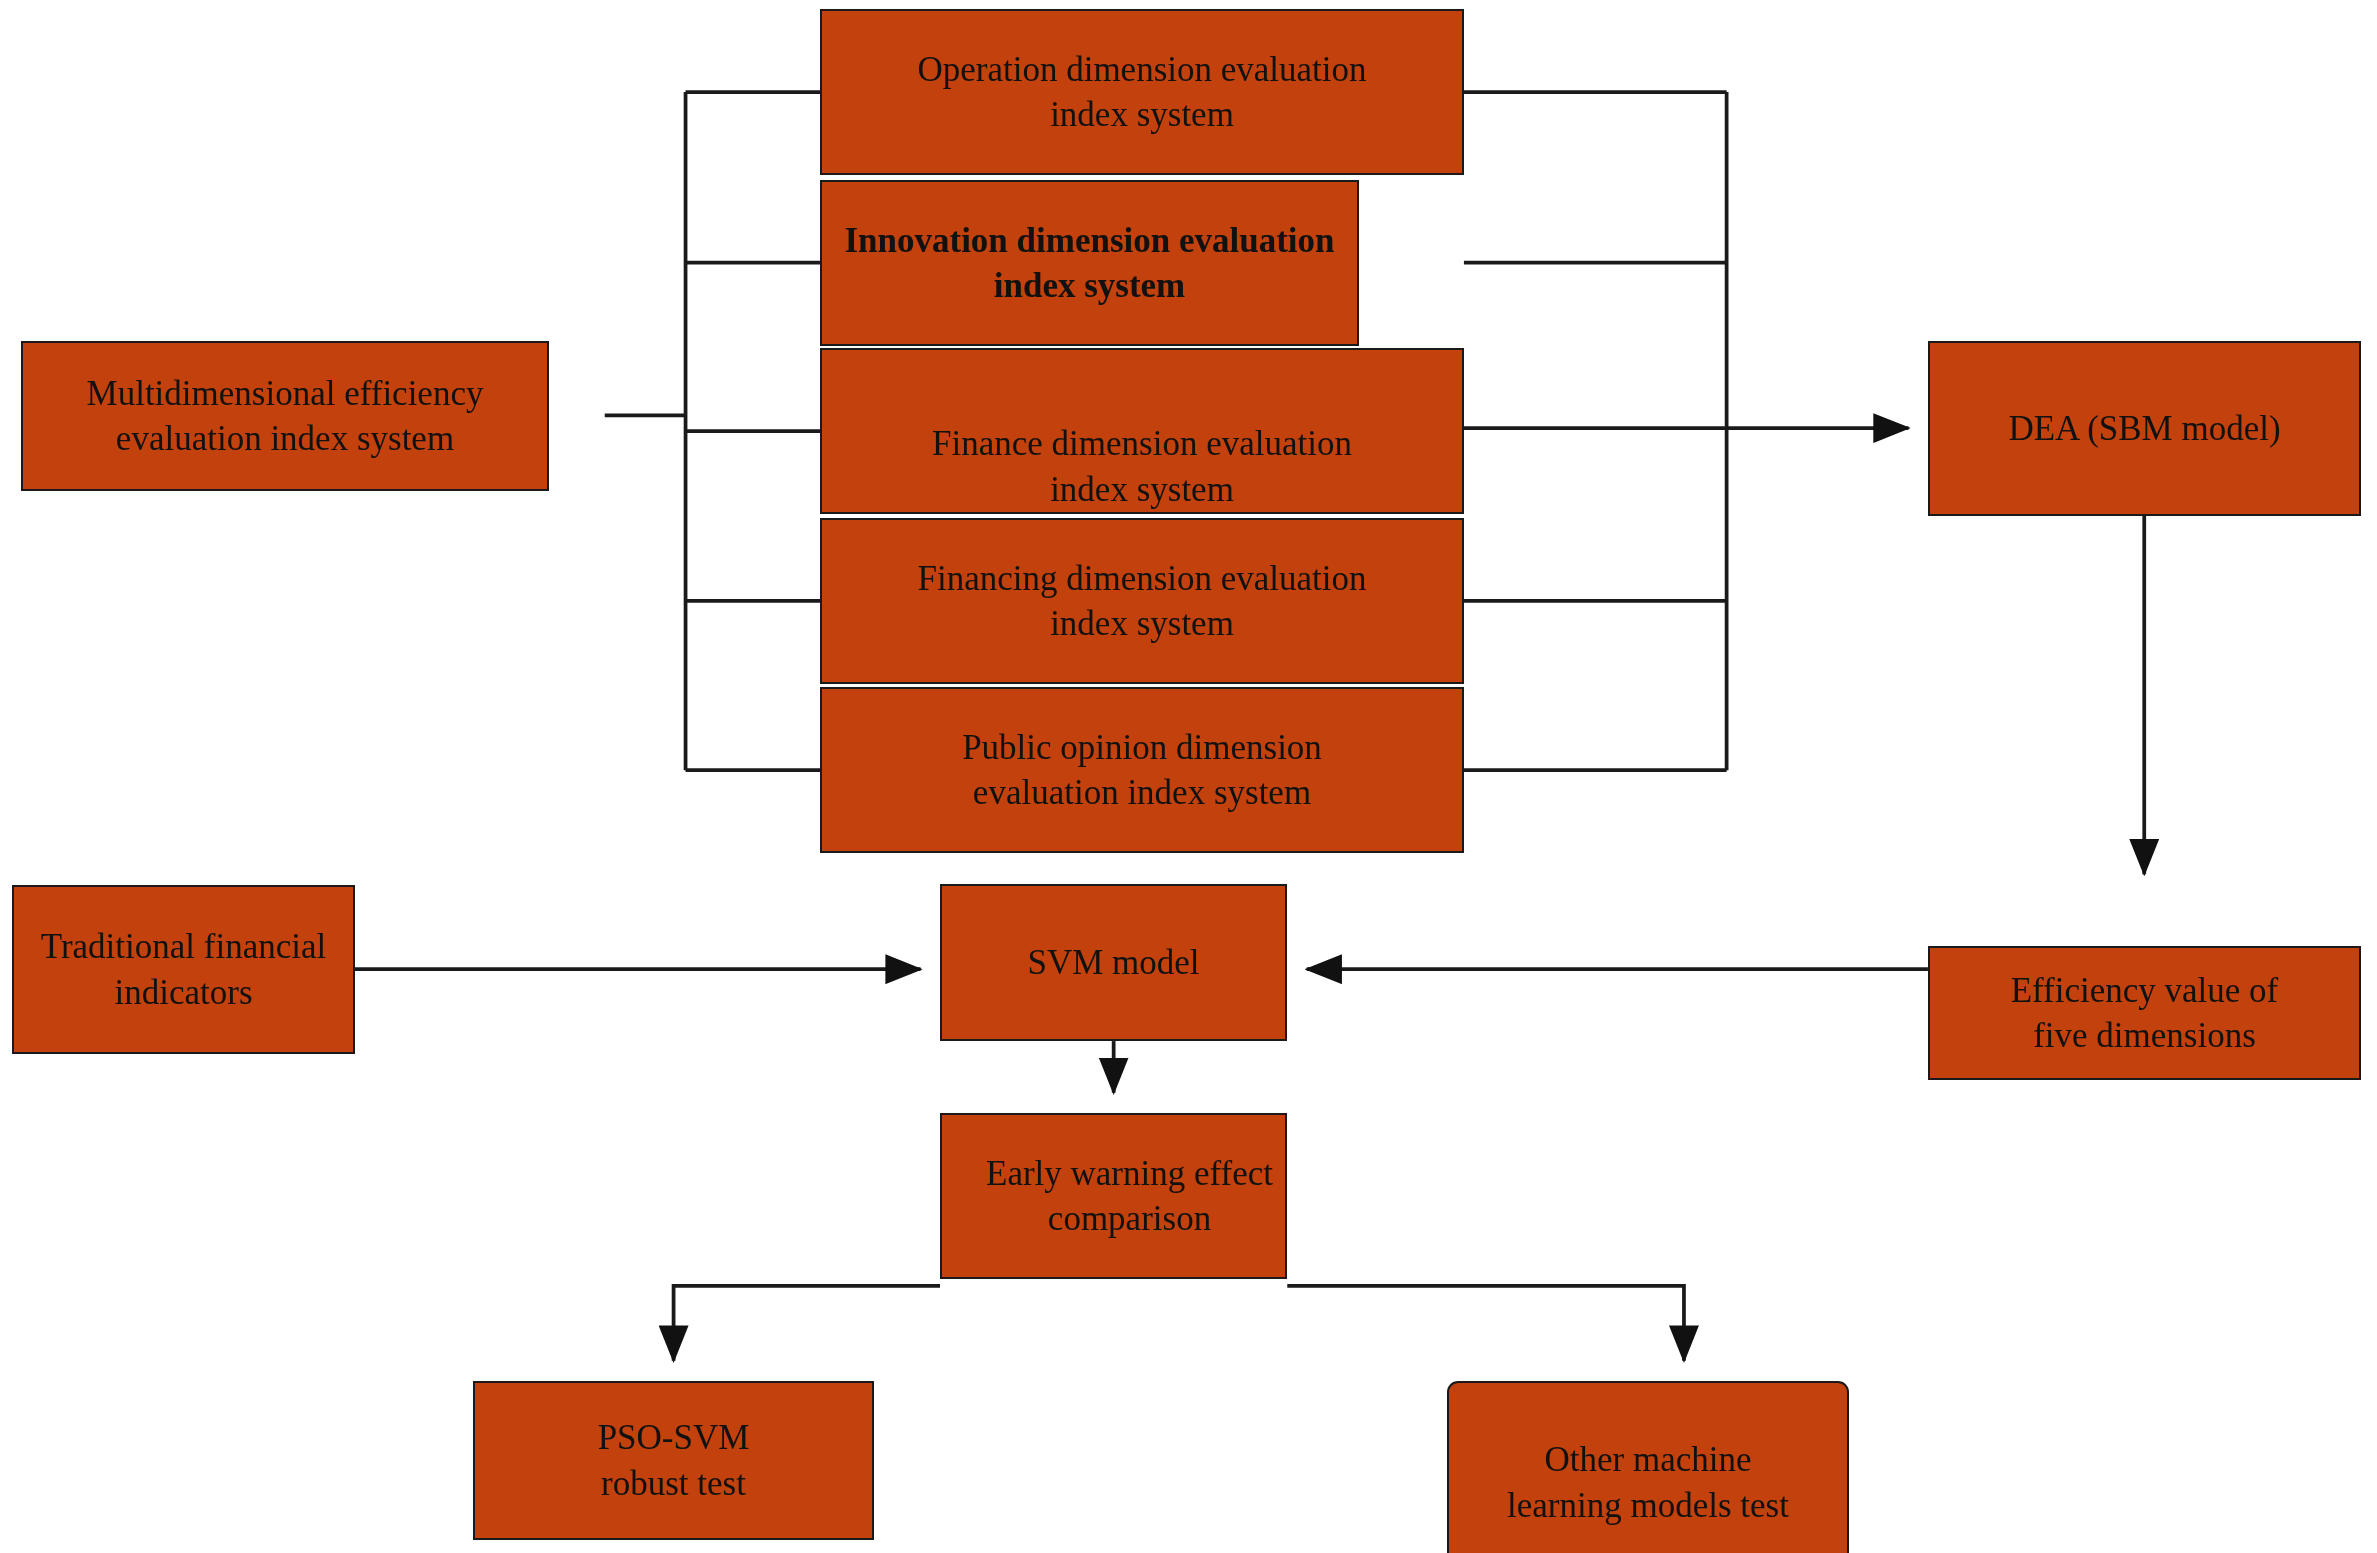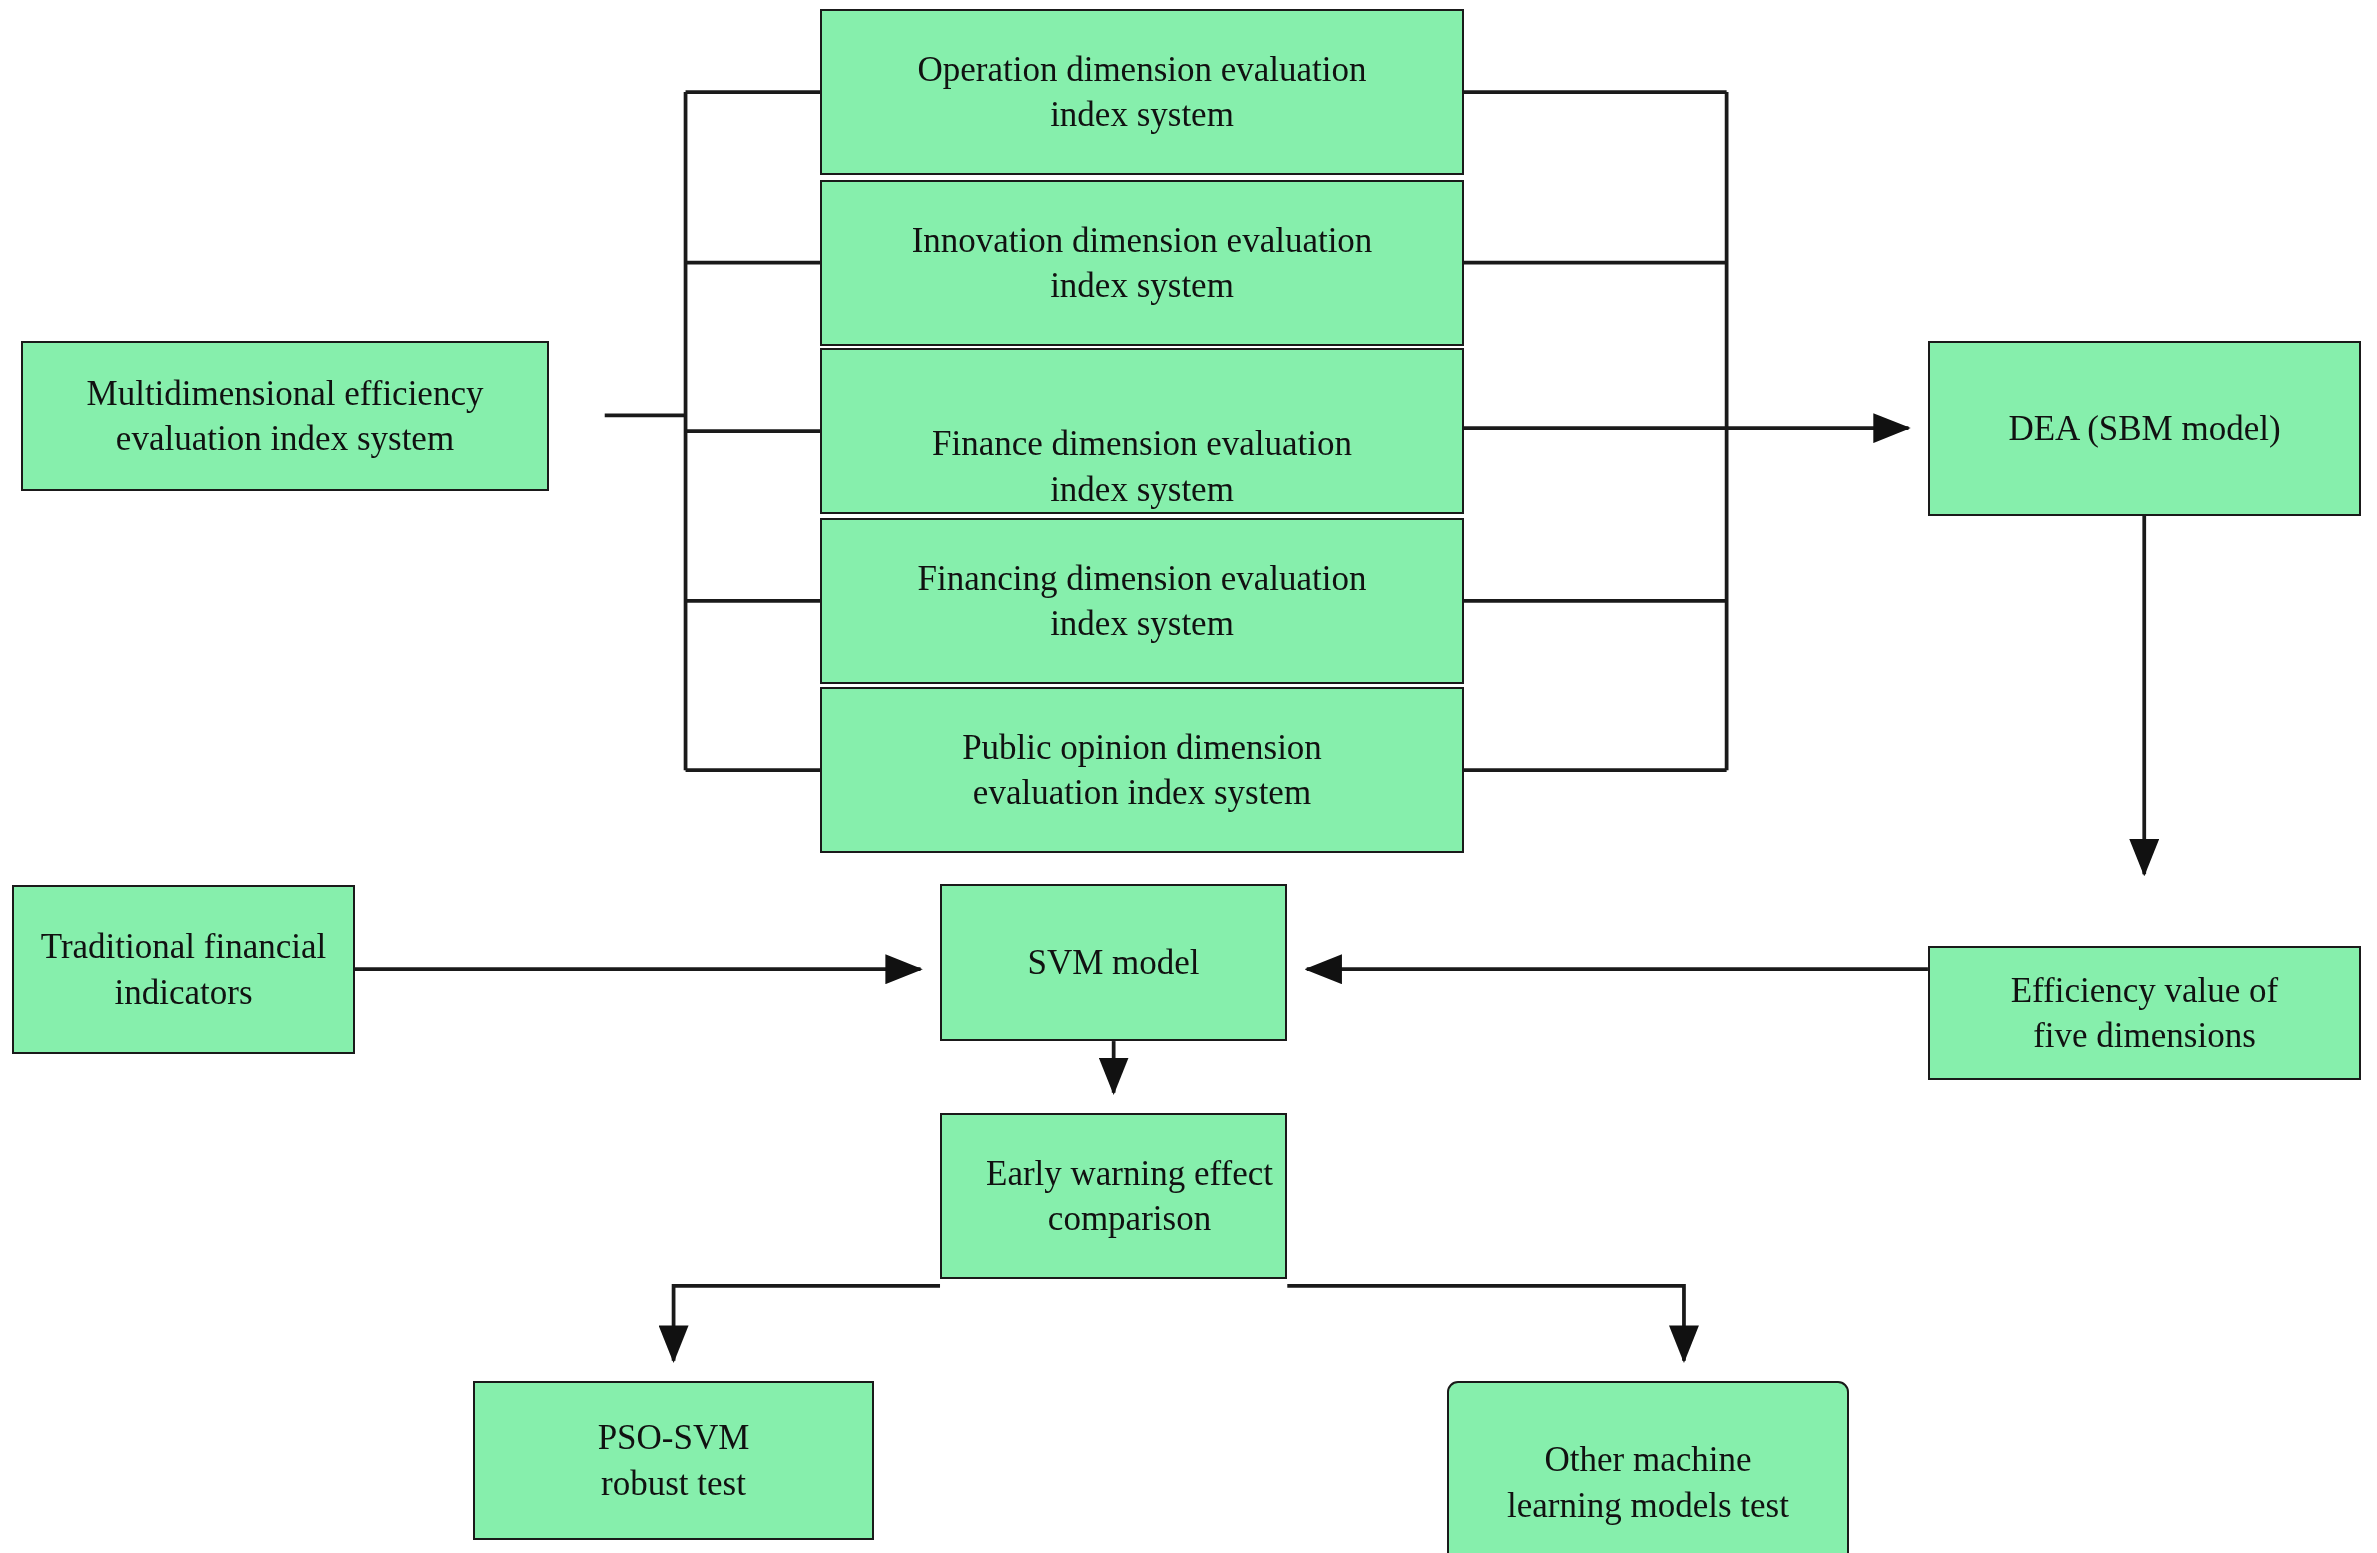--- a/index.html
+++ b/index.html
@@ -18,21 +18,21 @@
   #wires {
     position: absolute;
     left: 0; top: 0;
     width: 2377px;
     height: 1553px;
     pointer-events: none;
   }
   .node {
     position: absolute;
     box-sizing: border-box;
-    background: #86efac;
+    background: #c2410c;
     border: 2.2px solid #1a1a1a;
     display: flex;
     align-items: center;
     justify-content: center;
     text-align: center;
     z-index: 3;
   }
   .node-label {
     display: block;
     color: #111111;
@@ -88,21 +88,21 @@
   <div class="node" style="left:21px;  top:341px;  width:528px; height:150px;">
     <span class="node-label">Multidimensional efficiency
 evaluation index system</span>
   </div>
 
   <div class="node" style="left:820px; top:9px;  width:644px; height:166px;">
     <span class="node-label">Operation dimension evaluation
 index system</span>
   </div>
 
-  <div class="node" style="left:820px; top:180px; width:644px; height:166px;">
+  <div class="node" style="left:820px; top:180px; width:539px; height:166px;font-weight:bold;">
     <span class="node-label">Innovation dimension evaluation
 index system</span>
   </div>
 
   <div class="node" style="left:820px; top:348px; width:644px; height:166px;align-items:flex-end;">
     <span class="node-label">Finance dimension evaluation
 index system</span>
   </div>
 
   <div class="node" style="left:820px; top:518px; width:644px; height:166px;">

